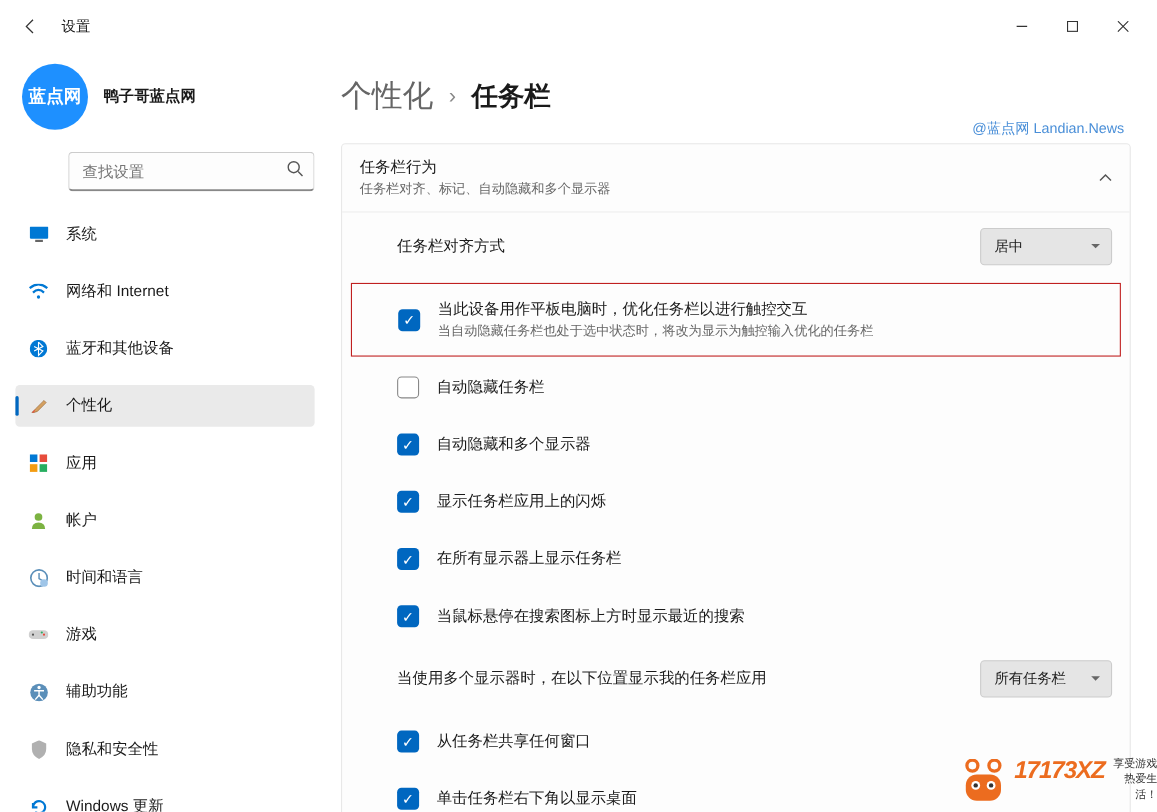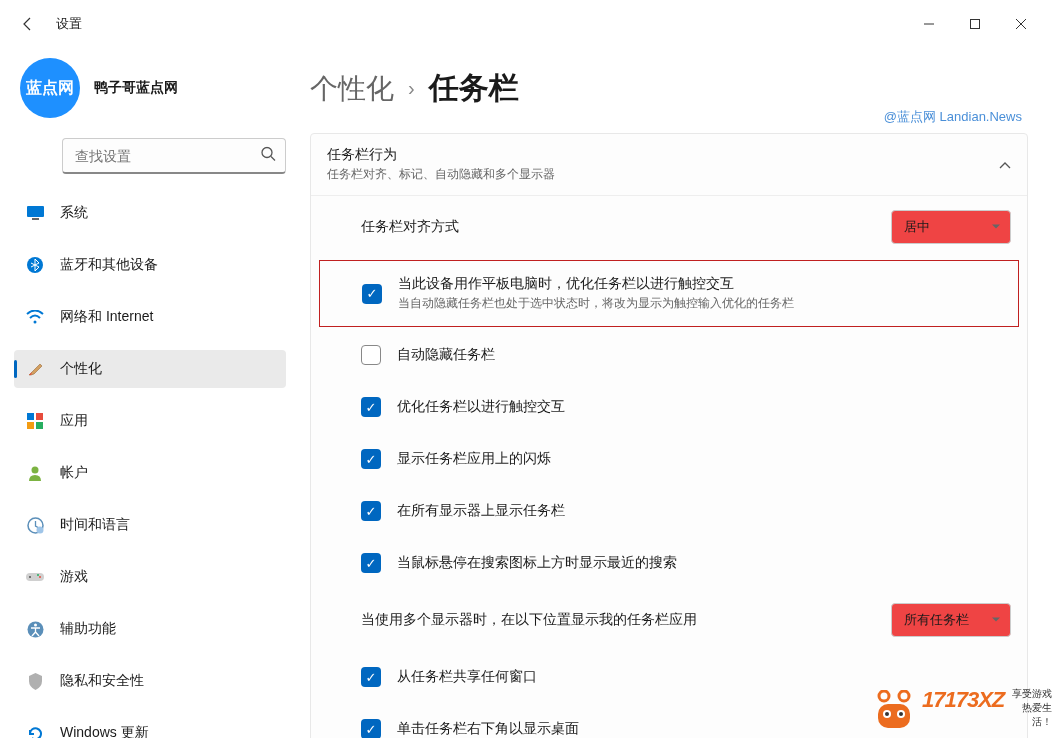--- a/index.html
+++ b/index.html
@@ -25,42 +25,42 @@
 .nav { display: flex; flex-direction: column; gap: 14px; }
 .nav-item { display: flex; align-items: center; gap: 16px; height: 38px; padding: 0 12px; border-radius: 4px; cursor: pointer; font-size: 14px; position: relative; }
 .nav-item.active { background: #eaeaea; }
 .nav-item.active::before { content: ""; position: absolute; left: 0; top: 10px; bottom: 10px; width: 3px; background: #0067c0; border-radius: 2px; }
 .nav-icon { width: 18px; height: 18px; display: flex; align-items: center; justify-content: center; font-size: 16px; }
 
 .main { flex: 1; padding: 0 24px 0 10px; overflow-y: auto; }
 .breadcrumb { display: flex; align-items: center; gap: 14px; padding: 20px 0 24px 0; }
 .bc-parent { font-size: 28px; color: #666; font-weight: 500; cursor: pointer; }
 .bc-sep { font-size: 20px; color: #888; }
-.bc-current { font-size: 30px; font-weight: 600; }
+.bc-current { font-size: 24px; font-weight: 600; }
 
 .section { border: 1px solid #e8e8e8; border-radius: 4px; background: #fdfdfd; margin-bottom: 4px; }
 .section-header { display: flex; align-items: center; padding: 12px 16px; cursor: pointer; }
 .section-title { font-size: 14px; }
 .section-sub { font-size: 12px; color: #666; margin-top: 2px; }
 .chevron { margin-left: auto; }
 
 .row { display: flex; align-items: center; padding: 14px 16px 14px 50px; min-height: 52px; }
 .row.with-border { border-top: 1px solid #eee; }
 .row-label { font-size: 14px; flex: 1; }
 .row-sub { font-size: 12px; color: #666; margin-top: 2px; }
 
 .highlight-box { border: 1px solid #c02020; margin: 2px 8px; }
 .highlight-box .row { padding-left: 42px; border: none; }
 
 .checkbox { width: 20px; height: 20px; border-radius: 4px; display: flex; align-items: center; justify-content: center; flex-shrink: 0; cursor: pointer; margin-right: 16px; }
 .checkbox.checked { background: #0067c0; }
 .checkbox.unchecked { border: 1.5px solid #888; background: #fff; }
 .checkmark { color: #fff; font-size: 13px; }
 
-.select { height: 34px; min-width: 120px; border: 1px solid #ccc; border-radius: 4px; background: #ef4444; padding: 0 30px 0 12px; font-size: 13px; display: flex; align-items: center; cursor: pointer; position: relative; }
+.select { height: 34px; min-width: 120px; border: 1px solid #ccc; border-radius: 4px; background: #e5e5e5; padding: 0 30px 0 12px; font-size: 13px; display: flex; align-items: center; cursor: pointer; position: relative; }
 .select::after { content: ""; position: absolute; right: 10px; top: 50%; transform: translateY(-30%); border: 4px solid transparent; border-top-color: #666; }
 
 .watermark { position: absolute; right: 30px; top: 108px; color: #4a8fd8; font-size: 13px; pointer-events: none; margin-left: 35px; }
 .logo-corner { position: absolute; right: 0; bottom: 0; width: 180px; height: 60px; display: flex; align-items: center; gap: 6px; }
 .logo-face { width: 44px; height: 36px; position: relative; }
 .logo-text { display: flex; flex-direction: row; }
 .logo-brand { color: #ec6c1f; font-weight: 900; font-size: 22px; font-style: italic; letter-spacing: -1px; }
 .logo-tag { font-size: 10px; color: #333; text-align: right; }
 </style>
 </head>
@@ -112,36 +112,36 @@
           <span class="nav-icon">
             <svg width="17" height="14" viewBox="0 0 17 14">
               <rect x="0" y="0" width="17" height="11" rx="1" fill="#0078d4"></rect>
               <rect x="5" y="12" width="7" height="2" fill="#666"></rect>
             </svg>
           </span>
           <span>系统</span>
         </div>
       <div class="nav-item">
           <span class="nav-icon">
-            <svg width="16" height="16" viewBox="0 0 16 16">
-              <circle cx="8" cy="8" r="8" fill="#0078d4"></circle>
-              <path d="M8 2 L8 14 L12 10 L4 6 M8 2 L12 6 L4 10" stroke="#fff" fill="none" stroke-width="1"></path>
-            </svg>
-          </span>
-          <span>蓝牙和其他设备</span>
-        </div>
-      <div class="nav-item">
-          <span class="nav-icon">
             <svg width="18" height="14" viewBox="0 0 18 14">
               <path d="M1 4 Q9 -3 17 4" stroke="#0078d4" fill="none" stroke-width="2"></path>
               <path d="M4 8 Q9 3 14 8" stroke="#0078d4" fill="none" stroke-width="2"></path>
               <circle cx="9" cy="12" r="1.5" fill="#0078d4"></circle>
             </svg>
           </span>
           <span>网络和 Internet</span>
+        </div>
+      <div class="nav-item">
+          <span class="nav-icon">
+            <svg width="16" height="16" viewBox="0 0 16 16">
+              <circle cx="8" cy="8" r="8" fill="#0078d4"></circle>
+              <path d="M8 2 L8 14 L12 10 L4 6 M8 2 L12 6 L4 10" stroke="#fff" fill="none" stroke-width="1"></path>
+            </svg>
+          </span>
+          <span>蓝牙和其他设备</span>
         </div>
       <div class="nav-item active">
           <span class="nav-icon">
             <svg width="18" height="18" viewBox="0 0 18 18">
               <path d="M3 15 L6 12 L14 4 L16 6 L8 14 L5 15 Z" fill="#d4a060" stroke="#8b5a2b" stroke-width="0.5"></path>
               <path d="M3 15 L5 15 L6 12 Z" fill="#e74c3c"></path>
             </svg>
           </span>
           <span>个性化</span>
         </div>
@@ -255,21 +255,21 @@
 
       <div class="row">
         <div class="checkbox unchecked"></div>
         <div class="row-label">自动隐藏任务栏</div>
       </div>
 
       <div class="row">
         <div class="checkbox checked">
             <span class="checkmark">✓</span>
           </div>
-        <div class="row-label">优化任务栏以进行触控交互</div>
+        <div class="row-label">自动隐藏和多个显示器</div>
       </div>
 
       <div class="row">
         <div class="checkbox checked">
             <span class="checkmark">✓</span>
           </div>
         <div class="row-label">显示任务栏应用上的闪烁</div>
       </div>
 
       <div class="row">

